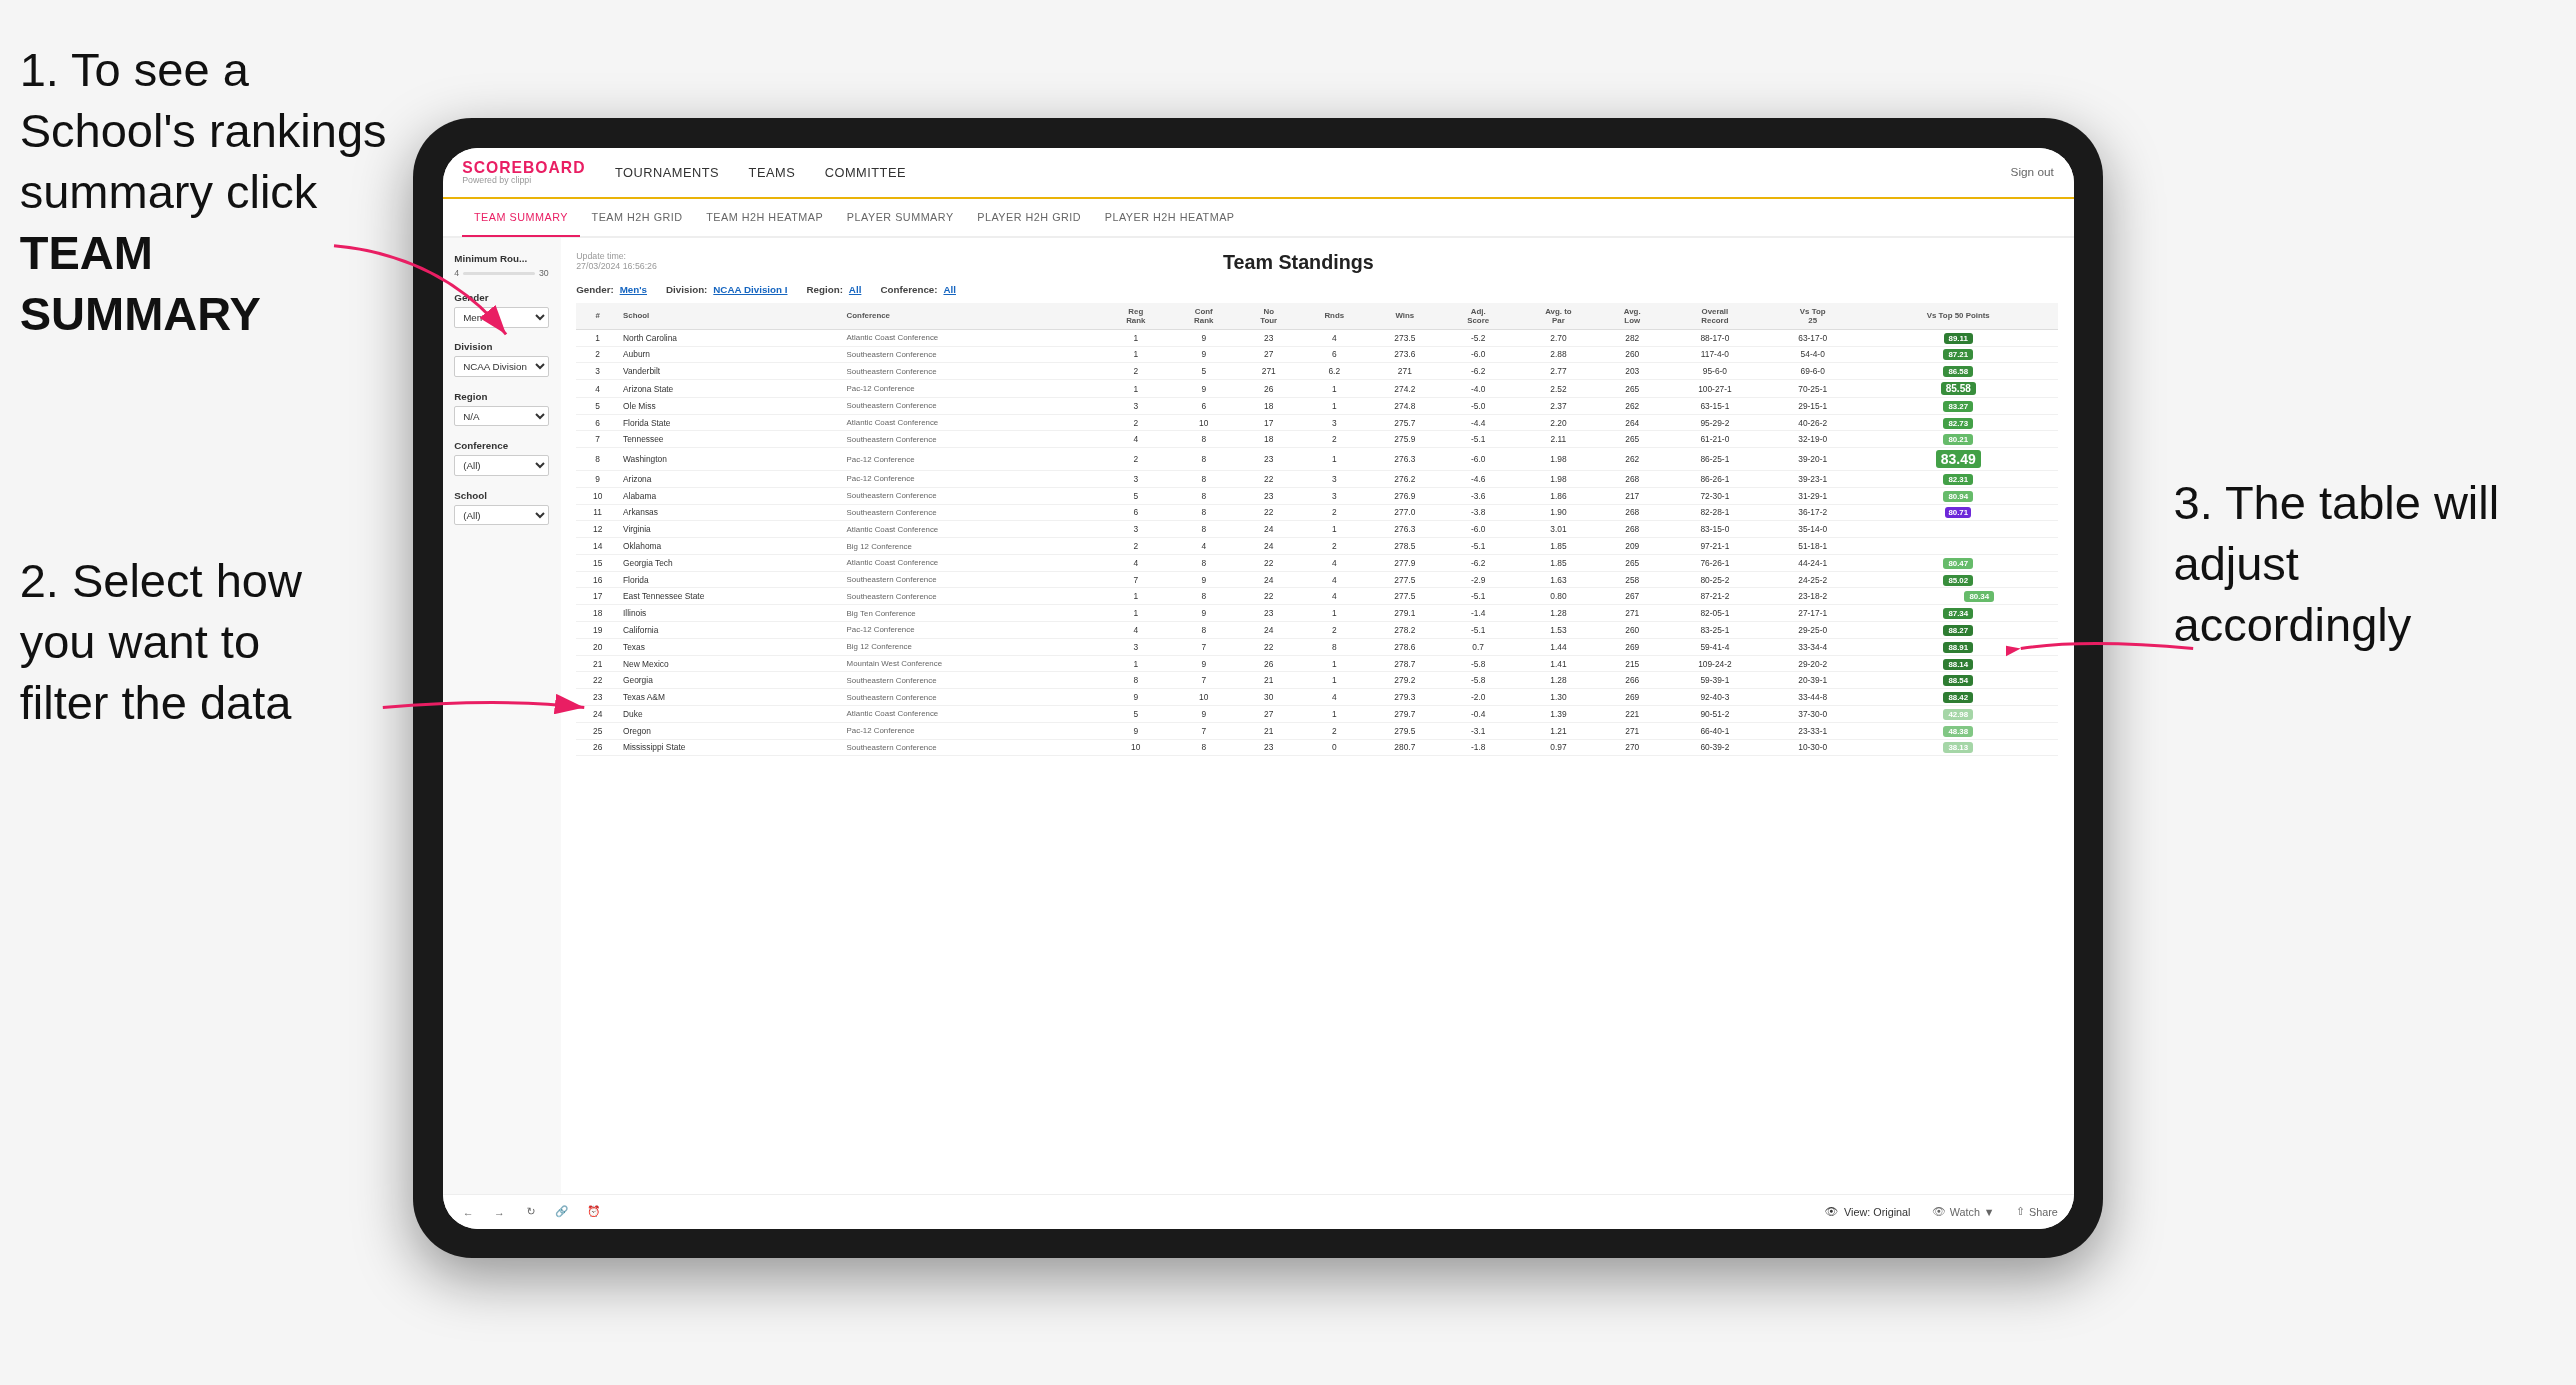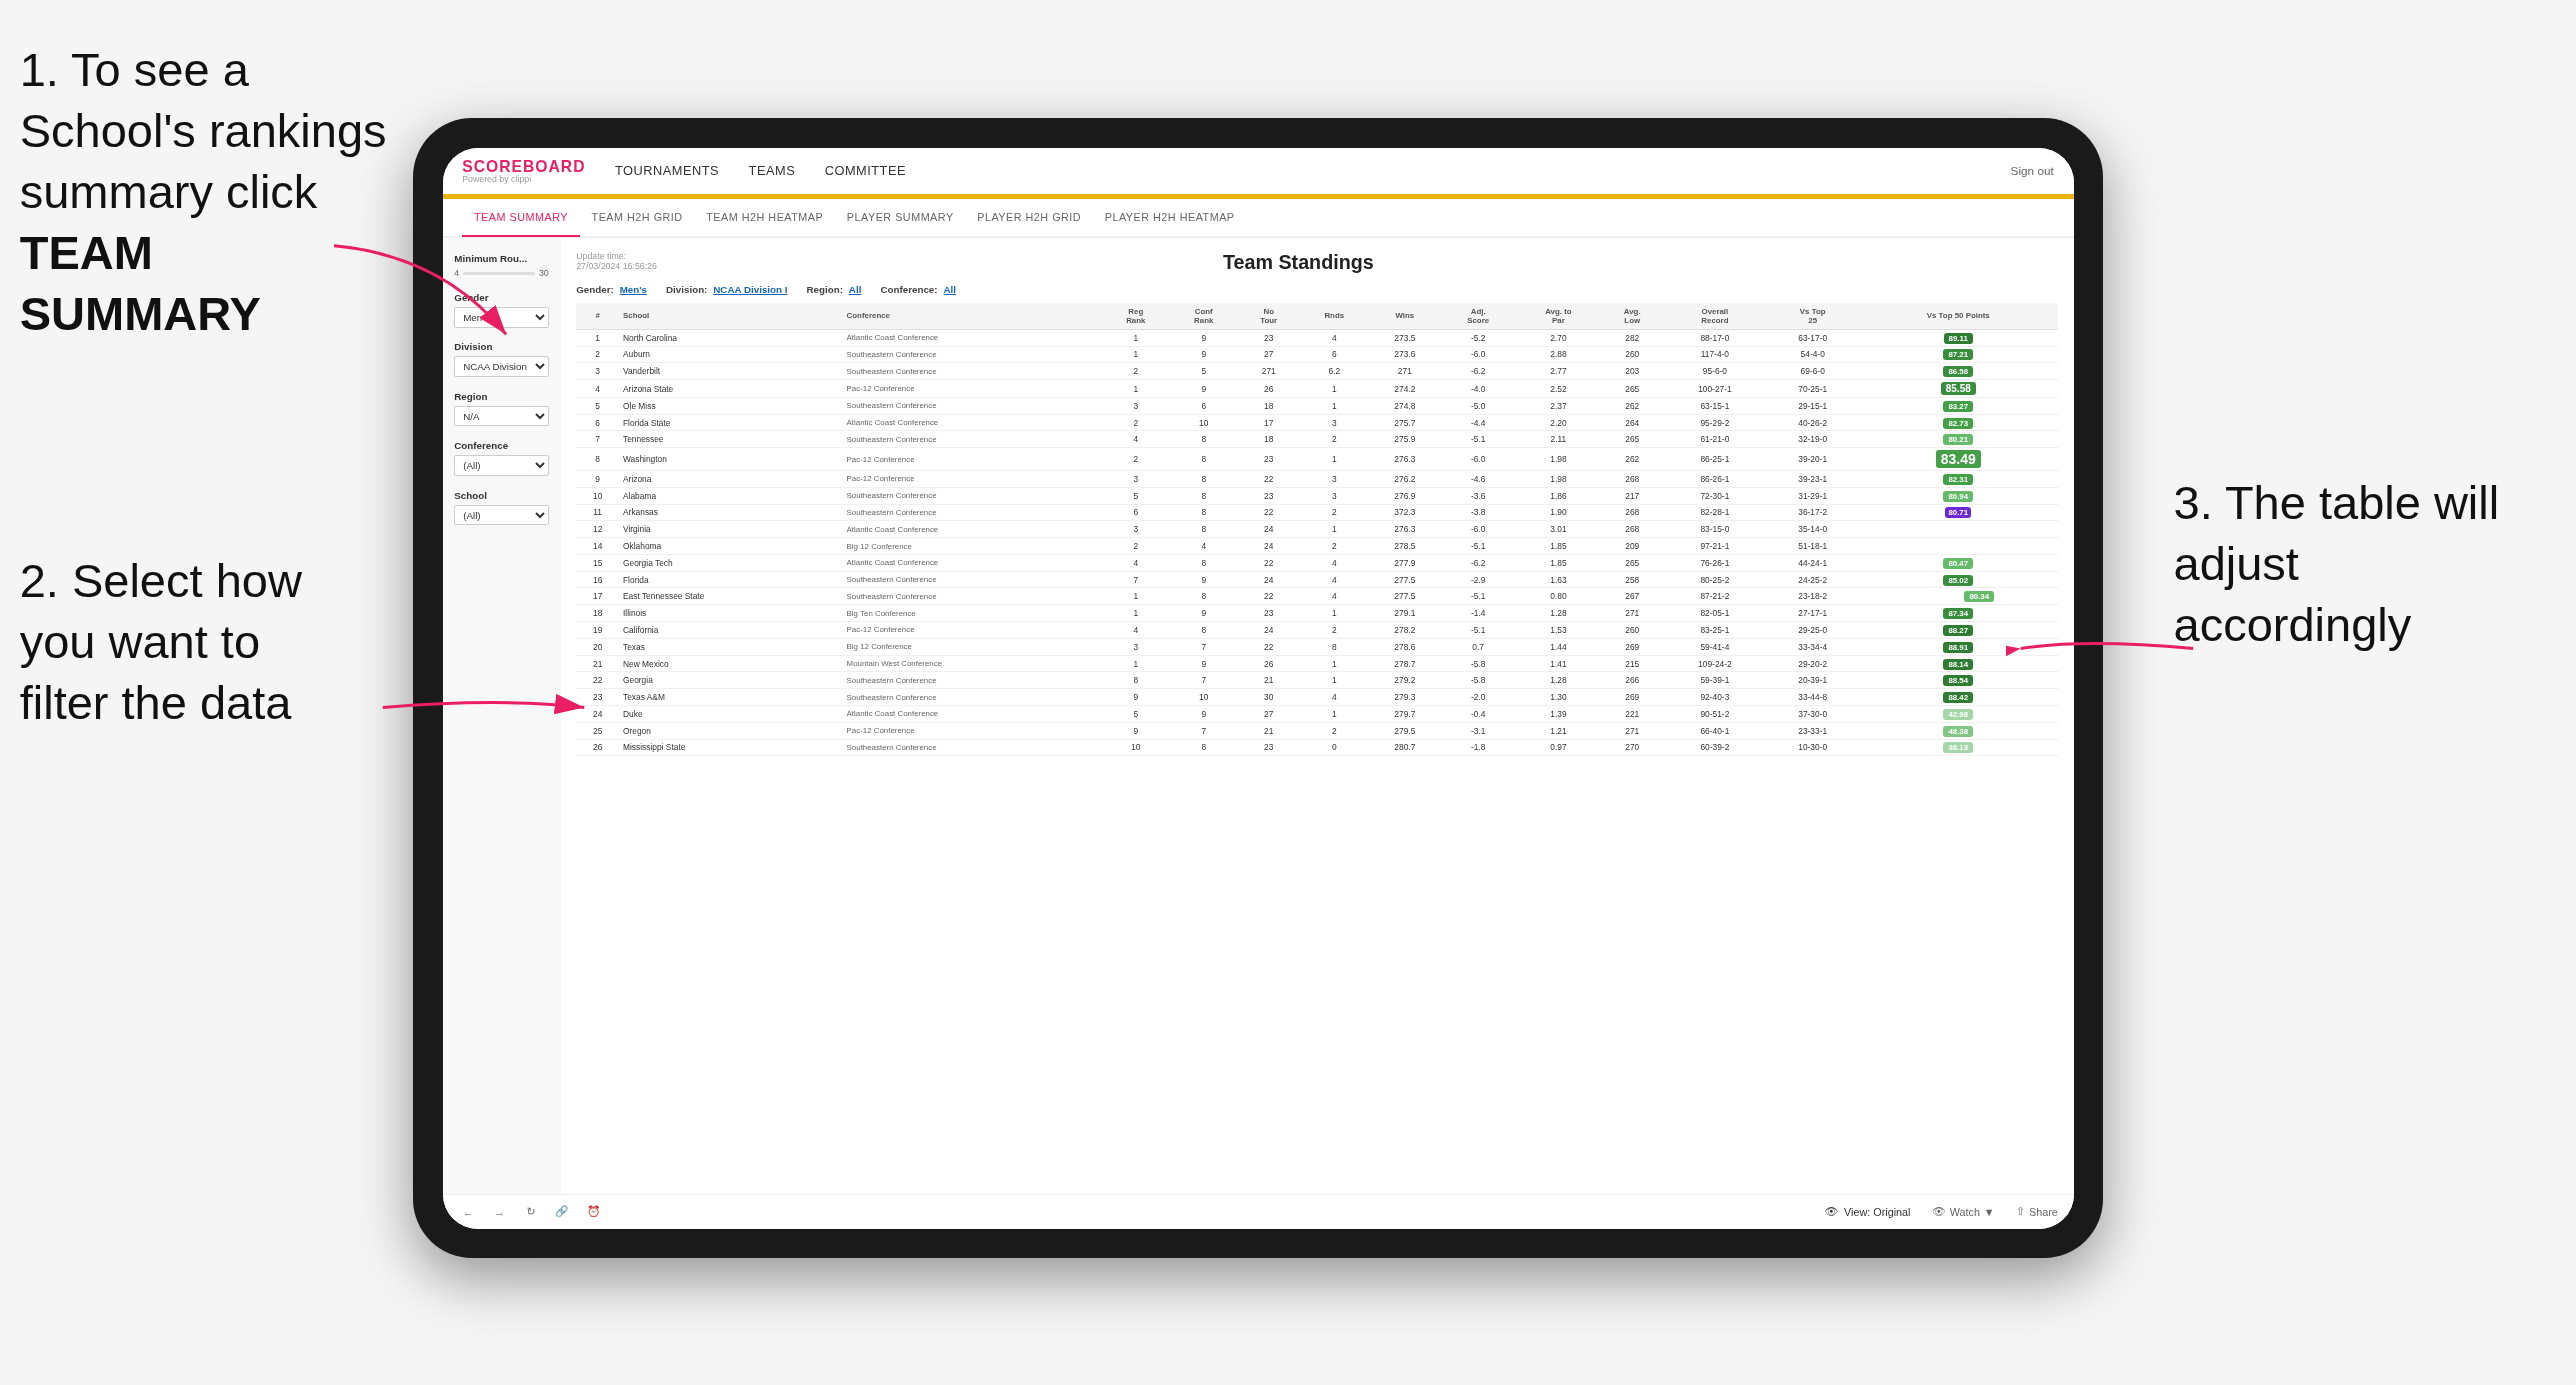--- a/index.html
+++ b/index.html
@@ -87,21 +87,21 @@
       background: #fff;
       border-radius: 35px;
       overflow: hidden;
       display: flex;
       flex-direction: column;
     }
 
     
     .app-header {
       background: #fff;
-      border-bottom: 5px solid #eab308;
+      border-bottom: 2px solid #eab308;
       padding: 0 19.7px;
       display: flex;
       align-items: center;
       height: 51px;
       flex-shrink: 0;
     }
 
     .logo-area {
       display: flex;
       align-items: center;
@@ -628,21 +628,21 @@
     <td><span style="background:#66bb6a;color:#fff;padding:1px 4.9px;border-radius:2.9px;font-size:7.9px;font-weight:700;">80.94</span></td>
   </tr>
                 <tr>
     <td>11</td>
     <td class="left">Arkansas</td>
     <td class="left" style="font-size:7.9px;color:#666;">Southeastern Conference</td>
     <td>6</td>
     <td>8</td>
     <td>22</td>
     <td>2</td>
-    <td>372.3</td>
+    <td>277.0</td>
     <td>-3.8</td>
     <td>1.90</td>
     <td>268</td>
     <td>82-28-1</td>
     <td>36-17-2</td>
     <td><span style="background:#6d28d9;color:#fff;padding:1px 3px;border-radius:2.9px;font-size:7.9px;font-weight:700;">80.71</span></td>
   </tr>
                 <tr>
     <td>12</td>
     <td class="left">Virginia</td>

